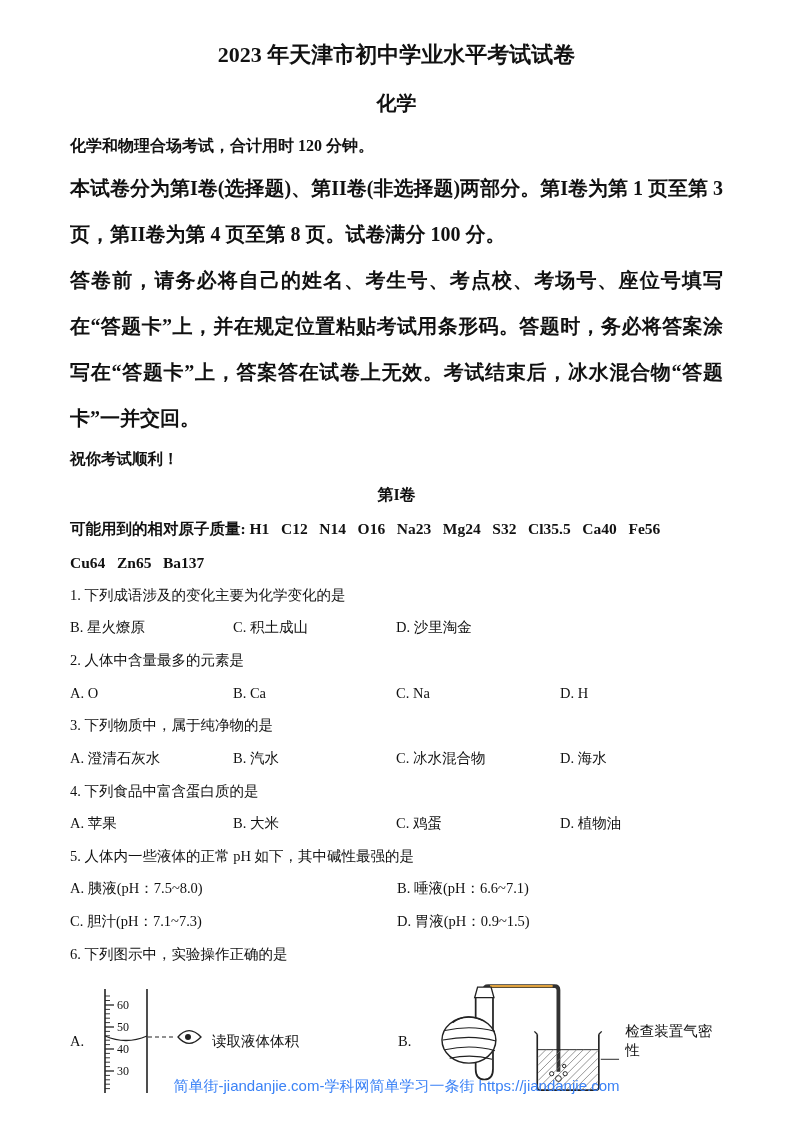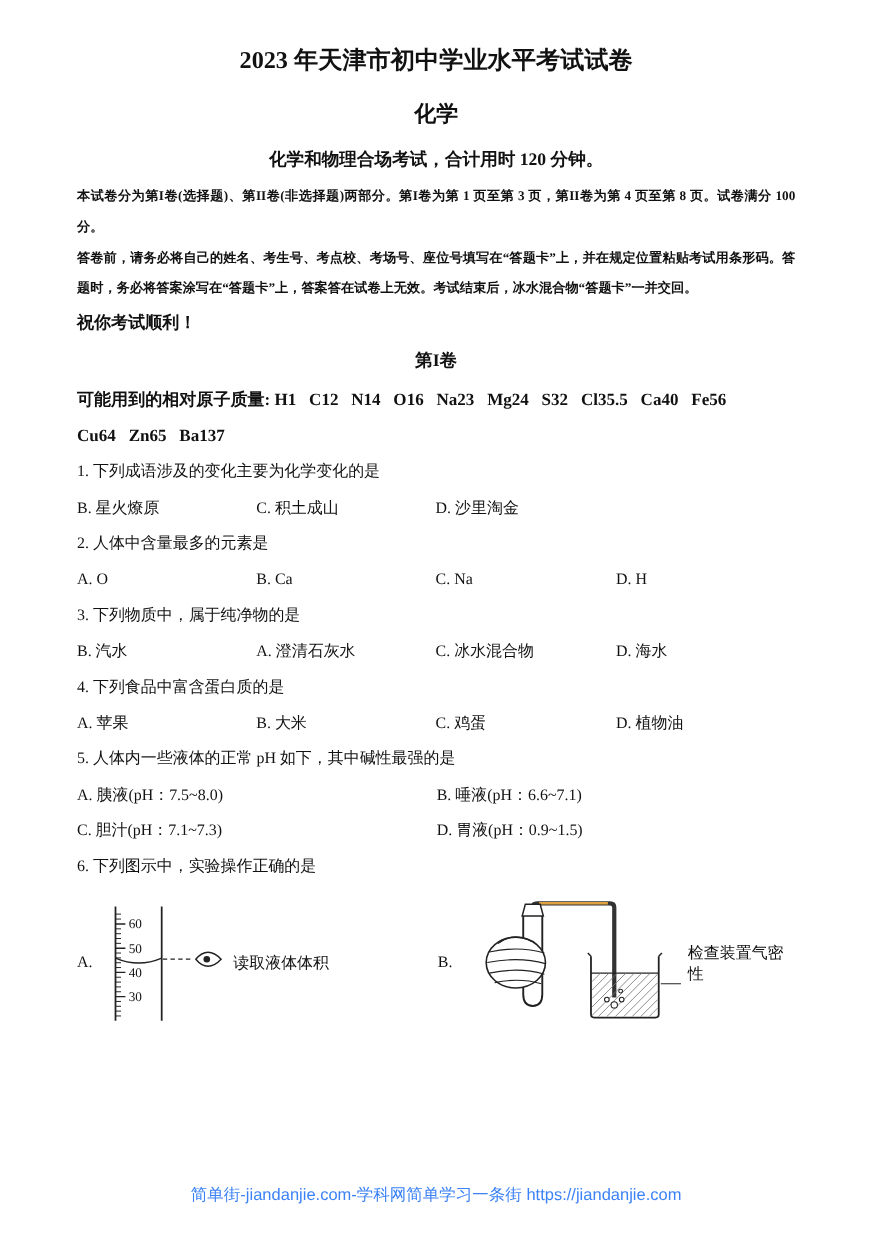--- a/index.html
+++ b/index.html
@@ -5,22 +5,22 @@
   * { margin:0; padding:0; box-sizing:border-box; }
   html,body { background:#ffffff; }
   body {
     width:793px; height:1122px; position:relative;
     font-family:"Liberation Serif","DejaVu Serif",serif;
     color:#111;
   }
   .page { padding:40px 70px 0 70px; }
   .title { text-align:center; font-size:22px; font-weight:bold; margin-bottom:20px; }
   .subject { text-align:center; font-size:20px; font-weight:bold; margin-bottom:14px; }
-  .exam-note { text-align:center; font-size:16px; font-weight:bold; margin-bottom:4px; line-height:1.9; }
-  .intro { font-size:12px; font-weight:bold; line-height:2.3; text-align:justify; }
+  .exam-note { text-align:left; font-size:16px; font-weight:bold; margin-bottom:4px; line-height:1.9; }
+  .intro { font-size:20px; font-weight:bold; line-height:2.3; text-align:justify; }
   .wish { font-size:15.5px; font-weight:bold; line-height:2.3; }
   .section-title { text-align:center; font-size:16px; font-weight:bold; line-height:2.2; }
   .masses { font-size:15.5px; font-weight:bold; line-height:2.15; white-space:pre-wrap; }
   .part-heading { font-size:15.5px; font-weight:bold; line-height:2.15; text-align:justify; margin-top:2px; }
   .q-text { font-size:14.5px; line-height:2.25; }
   .opts { display:grid; font-size:14.5px; line-height:2.25; }
   .opts.cols4 { grid-template-columns:163px 163px 164px 1fr; }
   .opts.cols2 { grid-template-columns:327px 1fr; }
   .fig-row { display:flex; align-items:center; margin-top:10px; }
   .fig-group { display:flex; align-items:center; gap:5px; }
@@ -63,22 +63,22 @@
       <span>A. O</span>
       <span>B. Ca</span>
       <span>C. Na</span>
       <span>D. H</span>
     </div>
   </div>
 
   <div class="question">
     <div class="q-text">3. 下列物质中，属于纯净物的是</div>
     <div class="opts cols4">
+      <span>A. 澄清石灰水</span>
       <span>B. 汽水</span>
-      <span>A. 澄清石灰水</span>
       <span>C. 冰水混合物</span>
       <span>D. 海水</span>
     </div>
   </div>
 
   <div class="question">
     <div class="q-text">4. 下列食品中富含蛋白质的是</div>
     <div class="opts cols4">
       <span>A. 苹果</span>
       <span>B. 大米</span>

